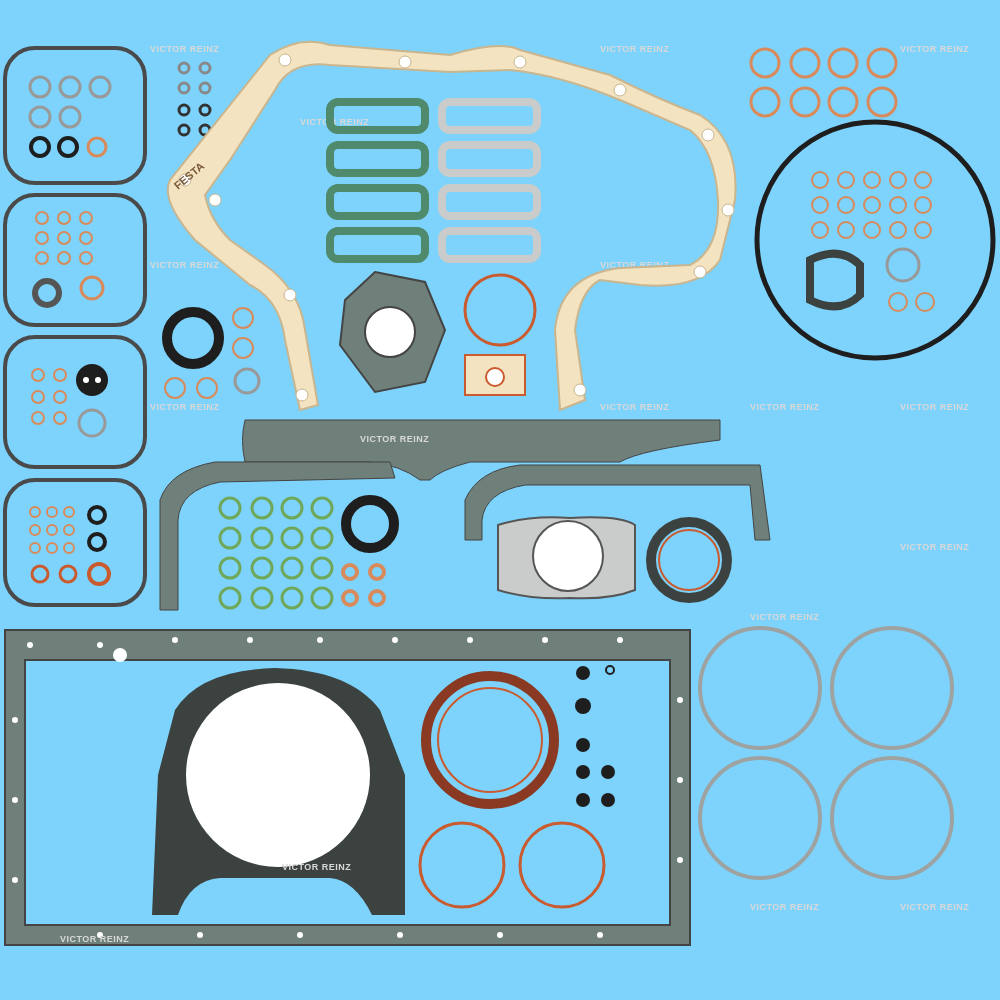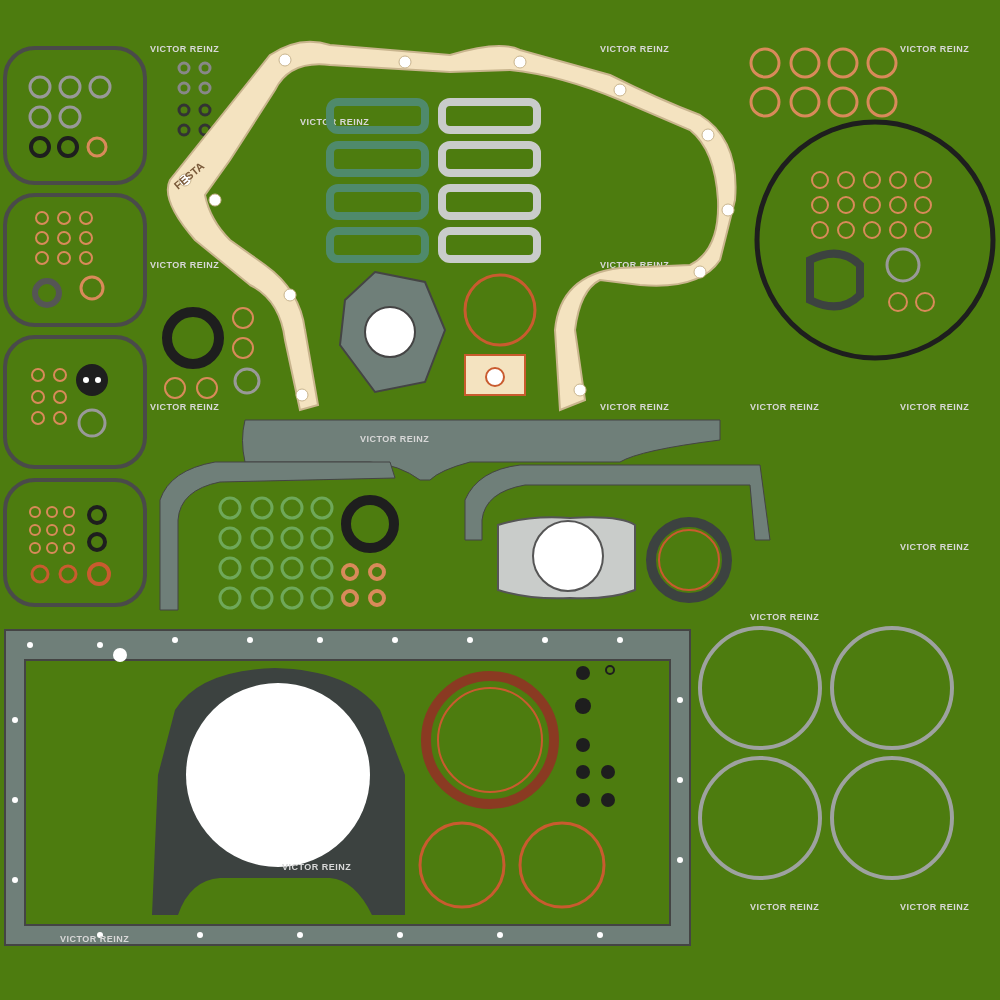--- a/index.html
+++ b/index.html
@@ -1,16 +1,16 @@
 <!DOCTYPE html>
 <html><head>
 <meta charset="utf-8">
 <style>
   html,body{margin:0;padding:0;background:#fff;}
-  #stage{position:relative;width:1000px;height:1000px;overflow:hidden;background:#4d7c0f;font-family:"Liberation Sans",sans-serif;}
+  #stage{position:relative;width:1000px;height:1000px;overflow:hidden;background:#7dd3fc;font-family:"Liberation Sans",sans-serif;}
   svg{position:absolute;left:0;top:0;}
   .wm{font-family:"Liberation Sans",sans-serif;font-weight:bold;font-size:9px;fill:#d8d8d8;letter-spacing:0.5px;}
   .print{font-family:"Liberation Sans",sans-serif;font-weight:bold;font-size:11px;fill:#7a5a3a;}
 </style>
 </head>
 <body>
 
 <div id="stage">
 <svg width="1000" height="1000" viewBox="0 0 1000 1000">
 

